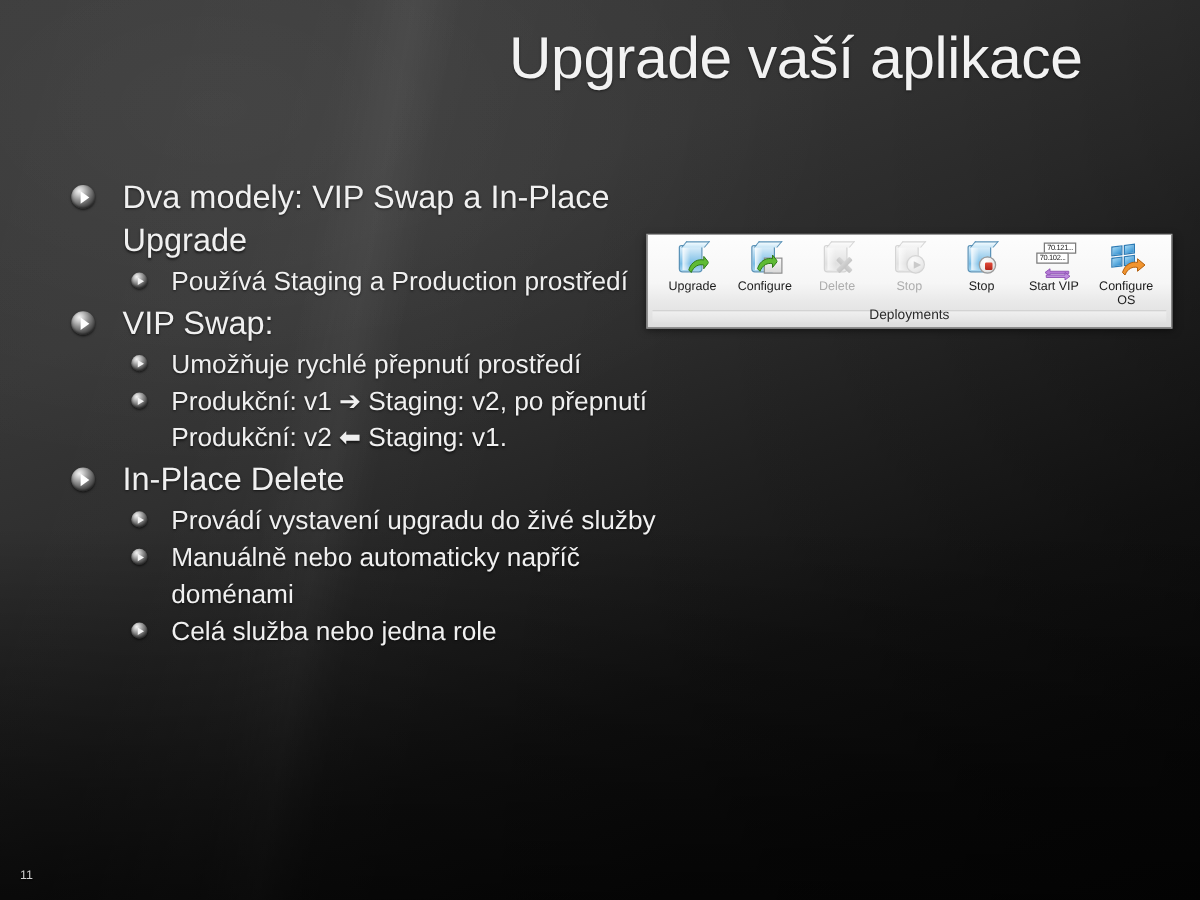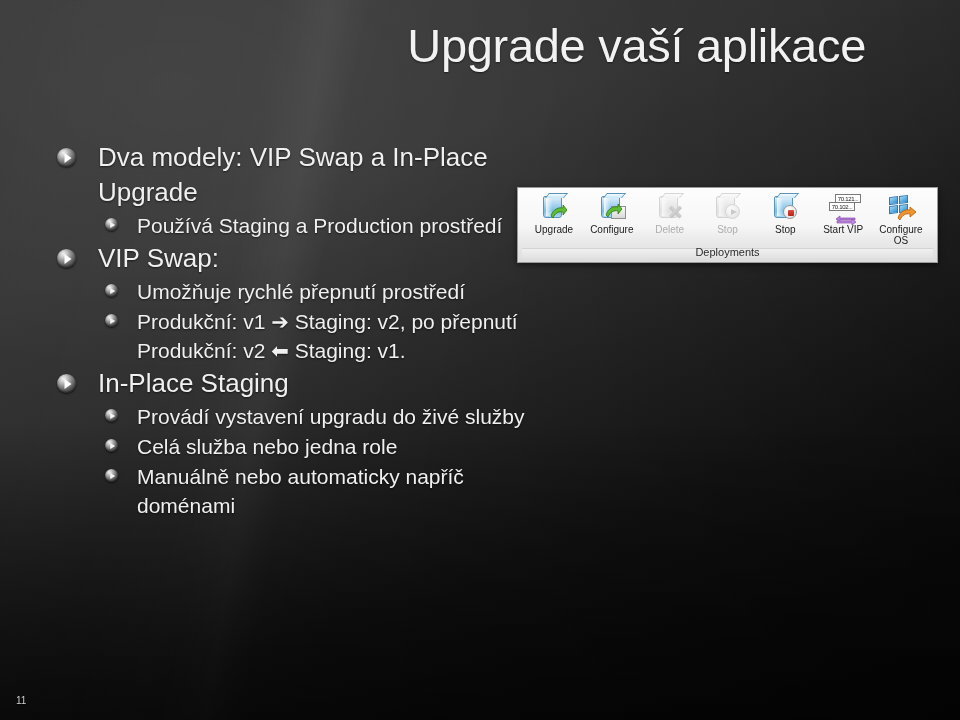--- a/index.html
+++ b/index.html
@@ -391,39 +391,39 @@
       <div class="bullet-row lvl2-row">
         <div class="marker lvl2">
           <span class="arw"></span>
         </div>
         <div class="btext">Produkční: v1 ➔ Staging: v2, po přepnutí Produkční: v2 ⬅ Staging: v1.</div>
       </div>
       <div class="bullet-row lvl1-row">
         <div class="marker lvl1">
           <span class="arw"></span>
         </div>
-        <div class="btext">In-Place Staging</div>
+        <div class="btext">In-Place Delete</div>
       </div>
       <div class="bullet-row lvl2-row">
         <div class="marker lvl2">
           <span class="arw"></span>
         </div>
         <div class="btext">Provádí vystavení upgradu do živé služby</div>
       </div>
       <div class="bullet-row lvl2-row">
         <div class="marker lvl2">
           <span class="arw"></span>
         </div>
-        <div class="btext">Celá služba nebo jedna role</div>
+        <div class="btext">Manuálně nebo automaticky napříč doménami</div>
       </div>
       <div class="bullet-row lvl2-row">
         <div class="marker lvl2">
           <span class="arw"></span>
         </div>
-        <div class="btext">Manuálně nebo automaticky napříč doménami</div>
+        <div class="btext">Celá služba nebo jedna role</div>
       </div>
     </div>
 
   <div class="shot">
     <div class="shot-inner">
 
       <div class="tbtn">
         <div class="ic">
           <div class="cube">
               <div class="sheen"></div>

